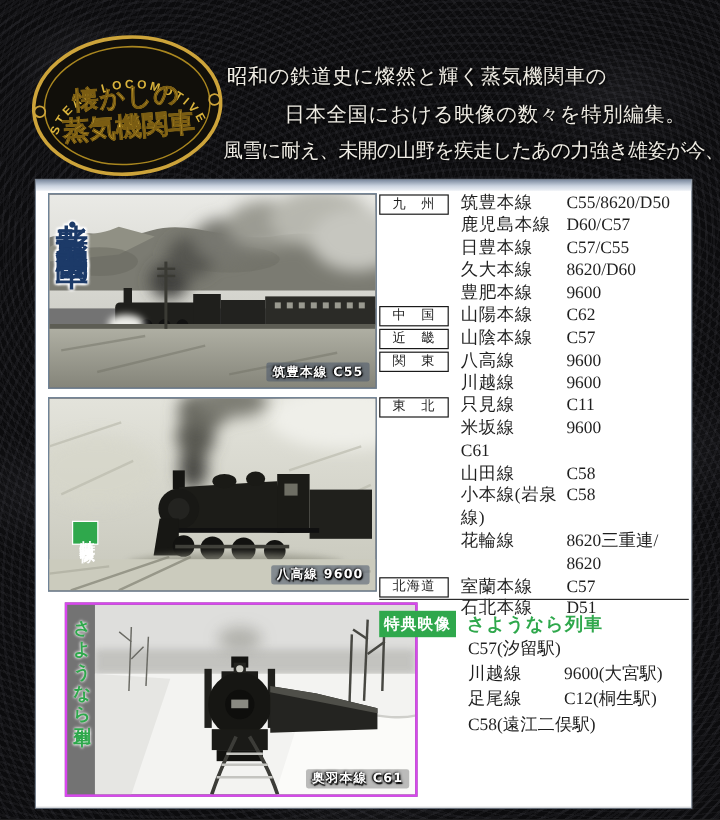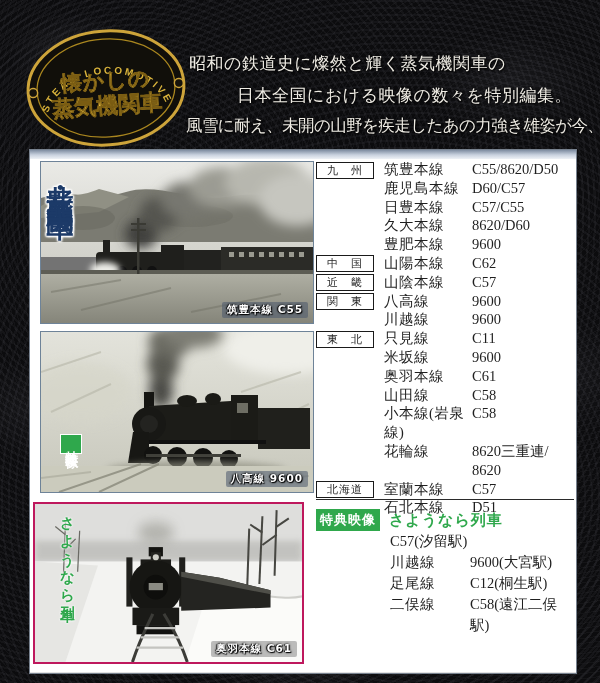--- a/index.html
+++ b/index.html
@@ -28,21 +28,21 @@
   
   .panel{position:absolute;left:30px;top:150px;width:546px;height:523px;background:#fff;
     box-shadow:0 0 0 1px #78828f, inset 0 -1px 0 #e2e2e2;}
   .panel-top-bevel{position:absolute;left:0;top:0;width:100%;height:9px;
     background:linear-gradient(#7f8da1,#c9d2df 55%,#eef1f6);}
   
   .photo{position:absolute;overflow:hidden;border:1px solid #6e8398;background:#737373;}
   .photo svg{display:block;width:100%;height:100%;}
   .photo1{left:10px;top:11px;width:272px;height:161px;}
   .photo2{left:10px;top:181px;width:272px;height:160px;}
-  .photo3{left:3px;top:352px;width:267px;height:158px;border:2px solid #be185d;}
+  .photo3{left:24px;top:352px;width:267px;height:158px;border:2px solid #d946ef;padding-left:23px;}
   .caption{position:absolute;right:5px;bottom:5px;
     font-family:"DejaVu Sans","Liberation Sans",sans-serif;
     font-size:10.5px;font-weight:bold;color:#fff;letter-spacing:1px;
     background:rgba(74,88,108,.55);padding:1px 5px;border-radius:2px;
     text-shadow:1px 1px 1px #000,-1px 0 1px #000,0 0 3px #000;white-space:nowrap;}
   .photo3 .caption{background:rgba(70,70,70,.35);}
   
   .vtitle{position:absolute;left:16px;top:14px;writing-mode:vertical-rl;text-orientation:upright;
     font-size:27px;font-weight:bold;color:#1c3a68;letter-spacing:4px;line-height:1;
     text-shadow:0 0 3px #fff,1px 1px 2px #fff,-1px -1px 2px #fff,1px -1px 2px #fff,-1px 1px 2px #fff;}
@@ -324,21 +324,20 @@
           </div>
 
           <div class="trow">
             <span class="region is-empty"></span>
             <span class="lname">米坂線</span>
             <span class="loco">9600</span>
           </div>
 
           <div class="trow">
             <span class="region is-empty"></span>
-            <span class="lname">奥羽本線</span>
             <span class="loco">C61</span>
           </div>
 
           <div class="trow">
             <span class="region is-empty"></span>
             <span class="lname">山田線</span>
             <span class="loco">C58</span>
           </div>
 
           <div class="trow">
@@ -382,19 +381,18 @@
             <span class="lname">川越線</span>
             <span class="loco">9600(大宮駅)</span>
           </div>
 
           <div class="brow">
             <span class="lname">足尾線</span>
             <span class="loco">C12(桐生駅)</span>
           </div>
 
           <div class="brow">
-            <span class="lname">二俣線</span>
             <span class="loco">C58(遠江二俣駅)</span>
           </div>
         </div>
     </div>
   </div>
 </div>
 
 </body></html>

